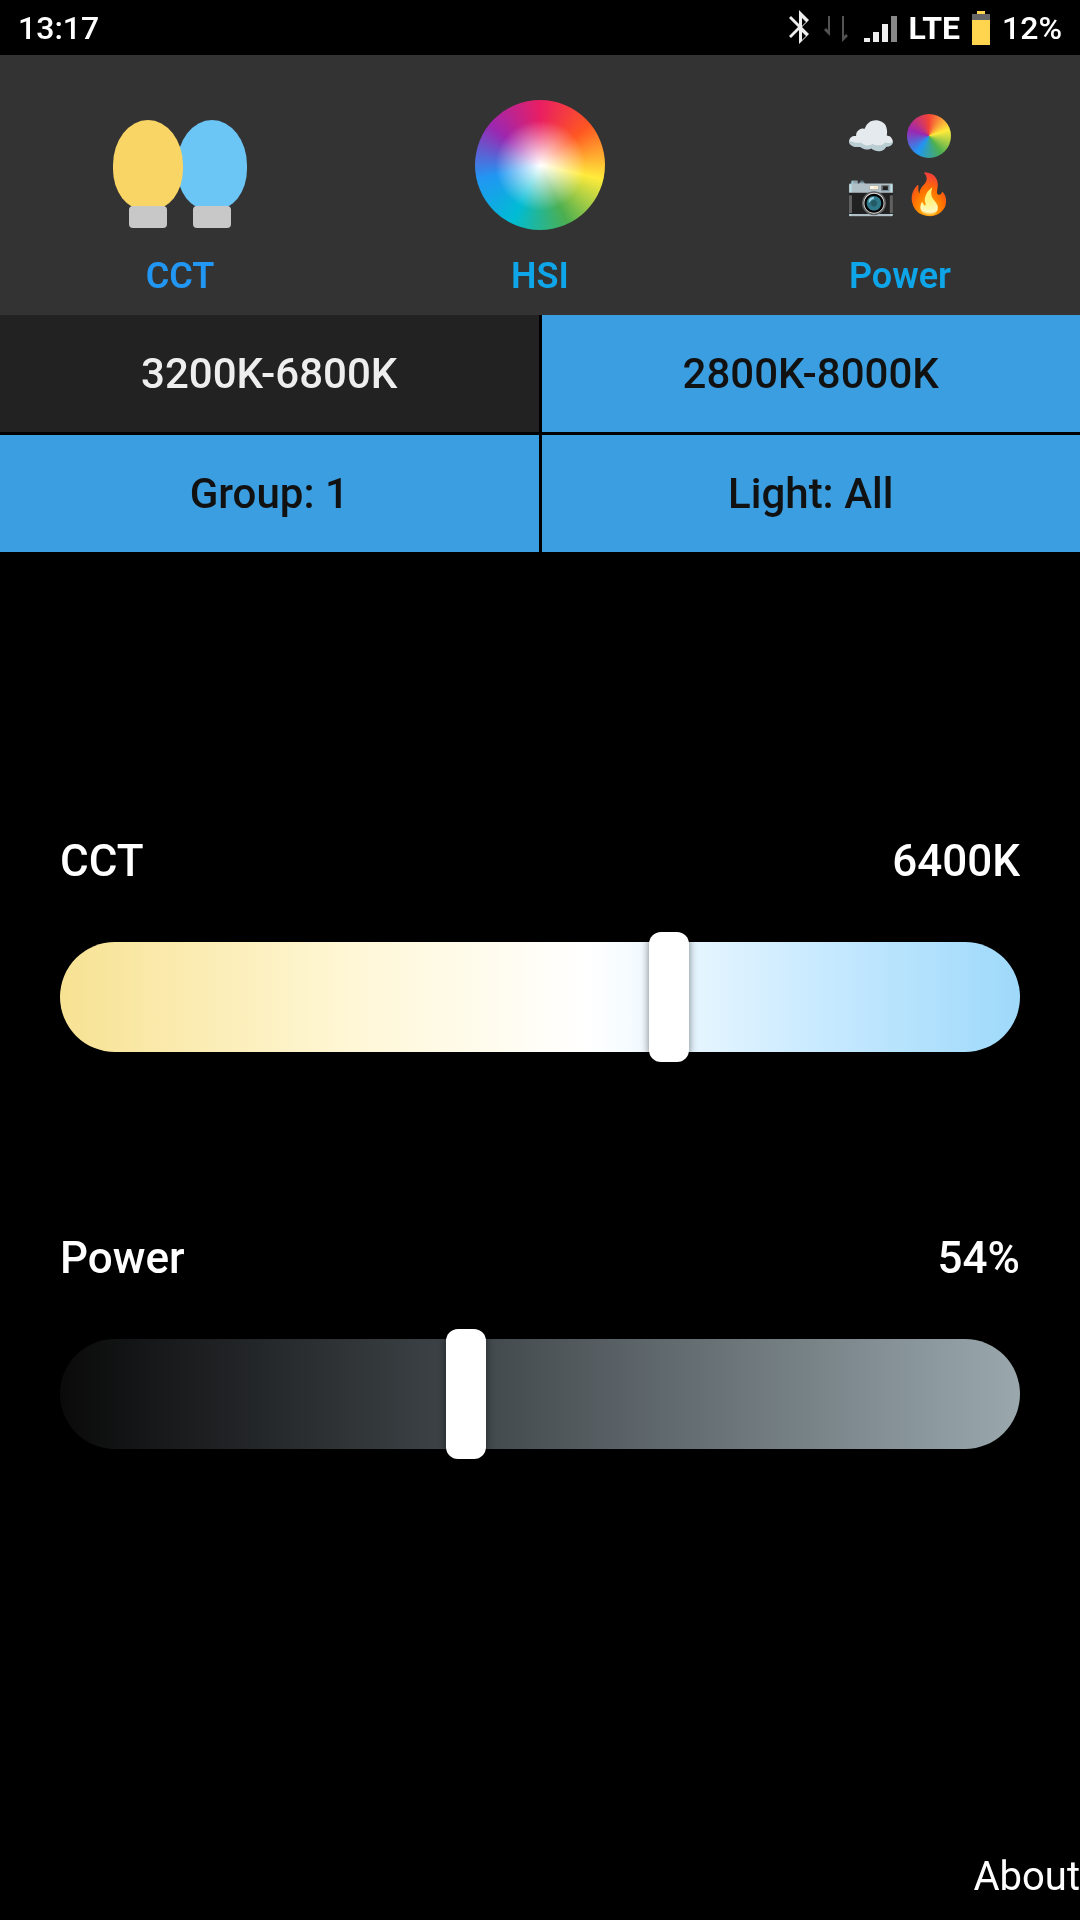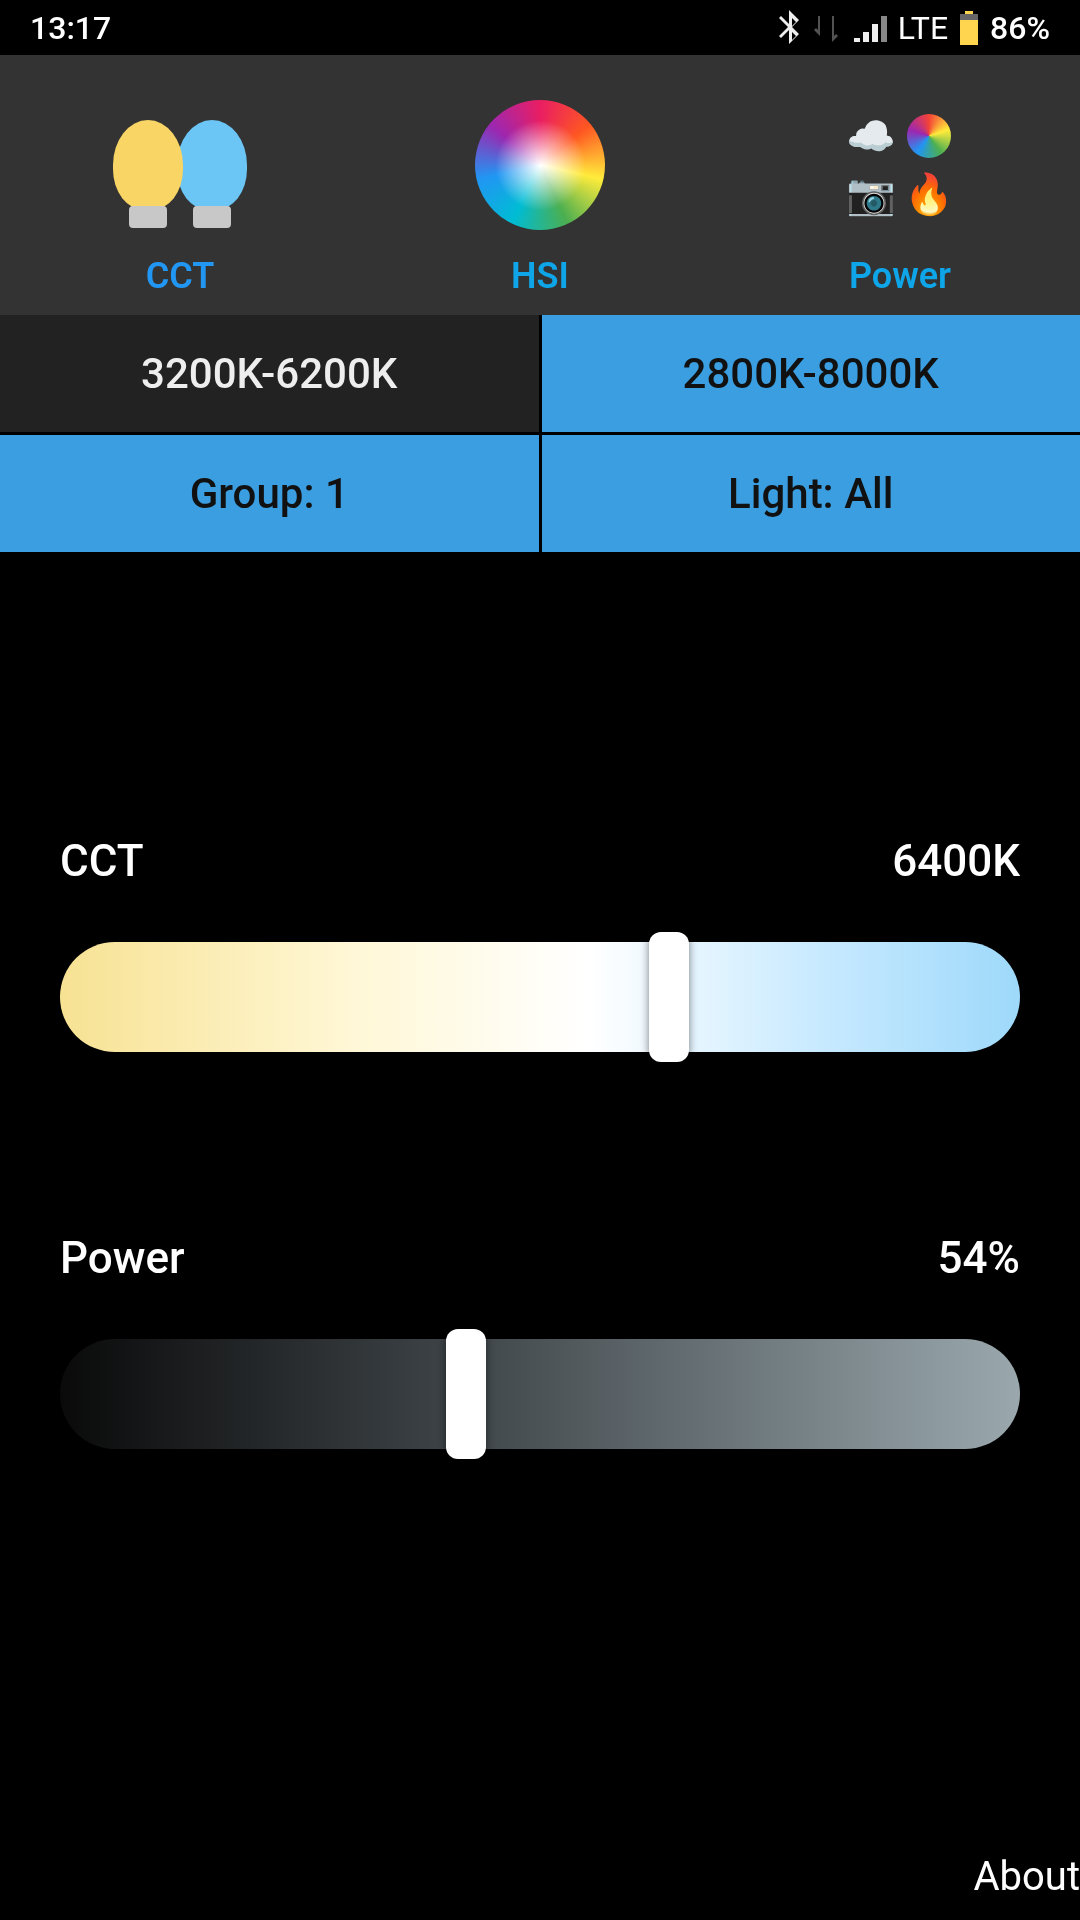--- a/index.html
+++ b/index.html
@@ -11,21 +11,21 @@
       color: #fff;
       overflow: hidden;
     }
 
     .status-bar {
       height: 55px;
       background: #000;
       display: flex;
       justify-content: space-between;
       align-items: center;
-      padding: 0 30px;
+      padding: 0 18px;
       font-size: 32px;
       font-weight: 500;
     }
     .status-right {
       display: flex;
       align-items: center;
       gap: 10px;
     }
 
     .top-tabs {
@@ -186,27 +186,27 @@
     <svg width="26" height="36" viewBox="0 0 24 36" fill="#eee">
         <path d="M12 0v14L4 6l-2 2 9 9-9 9 2 2 8-8v14l10-10-7-7 7-7L12 0zm3 8l4 4-4 4V8zm0 14l4 4-4 4v-8z"></path>
       </svg>
     <svg width="32" height="32" viewBox="0 0 32 32" fill="#888">
         <path d="M8 4v20l-6-6 2-2 2 2V4h2zm12 0h2v20l2-2 2 2-6 6V4z" opacity="0.6"></path>
       </svg>
     <svg width="34" height="28" viewBox="0 0 34 28">
         <path fill="#888" d="M0 24h6v4H0zM9 18h6v10H9zM18 10h6v18h-6zM27 2h6v26h-6z"></path>
         <path fill="#eee" d="M0 24h6v4H0zM9 18h6v10H9zM18 10h6v18h-6z"></path>
       </svg>
-    <span style="font-weight:400;">LTE</span>
+    <span style="font-weight:700;">LTE</span>
     <svg width="22" height="34" viewBox="0 0 22 34">
         <rect x="7" y="0" width="8" height="3" fill="#ffd54f"></rect>
         <rect x="2" y="3" width="18" height="31" fill="#666"></rect>
         <rect x="2" y="9" width="18" height="25" fill="#ffd54f"></rect>
       </svg>
-    <span>86%</span>
+    <span>12%</span>
   </div>
 </div>
 
 <div class="top-tabs">
 
   <div class="top-tab active">
     <div class="icon-zone">
       <div class="bulb-pair">
         <div class="bulb bulb-yellow"></div>
         <div class="bulb bulb-blue"></div>
@@ -231,21 +231,21 @@
         <span>📷</span>
         <span>🔥</span>
       </div>
     </div>
     <span class="label">Power</span>
   </div>
 </div>
 
 <div class="range-row">
   <div class="range-unsel">
-    <span>3200K-6200K</span>
+    <span>3200K-6800K</span>
   </div>
   <div class="range-sel pill-dark">
     <span>2800K-8000K</span>
   </div>
 </div>
 
 <div class="range-row">
   <div class="range-sel pill-dark">
     <span>Group: 1</span>
   </div>

